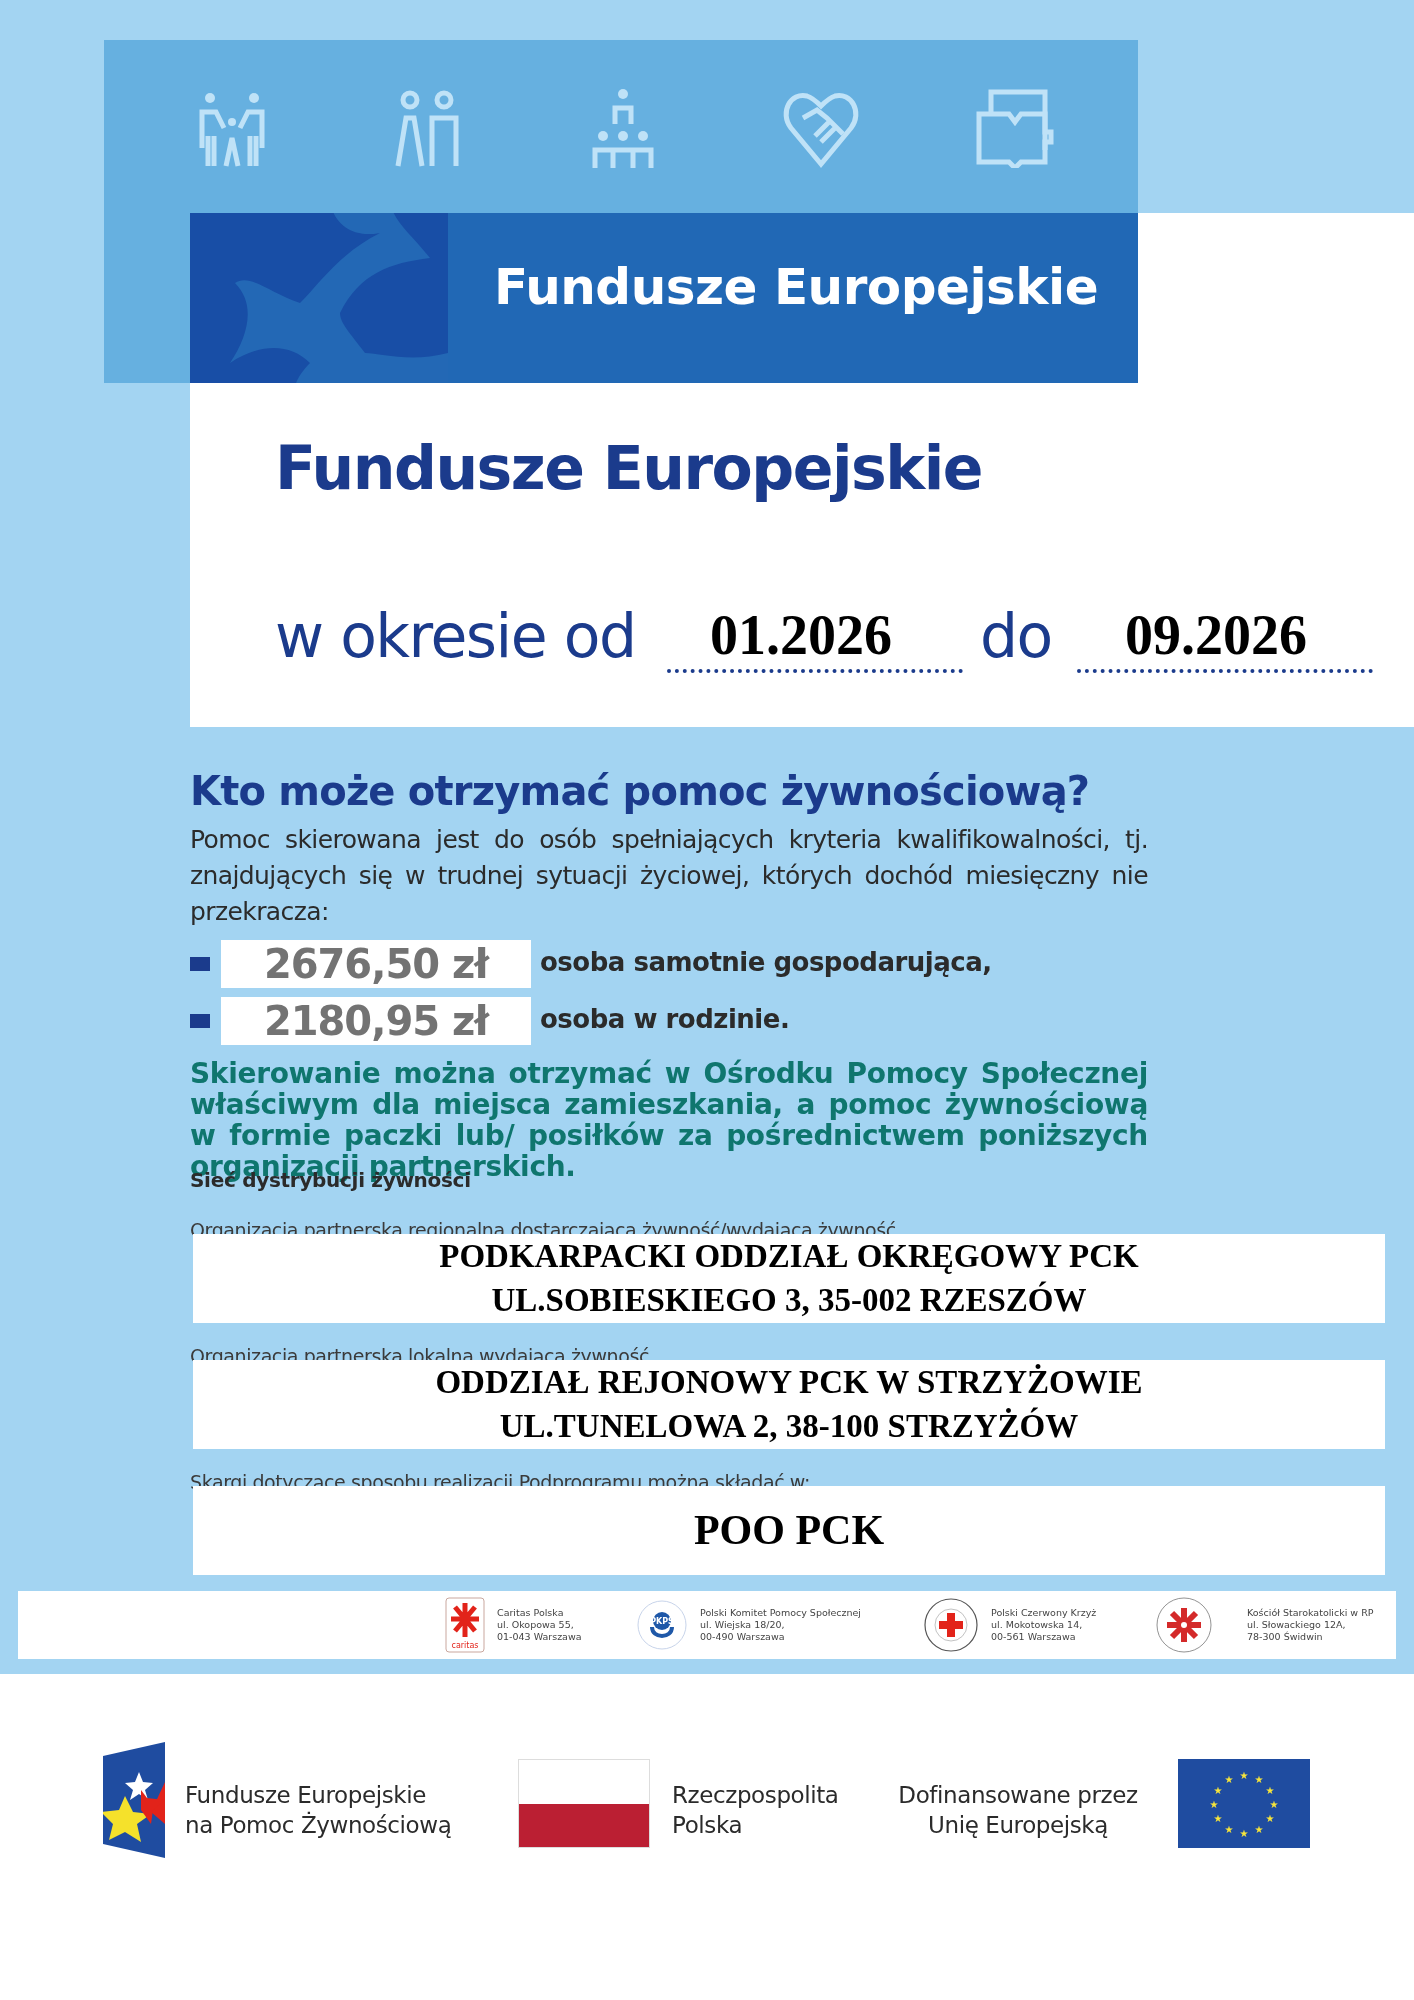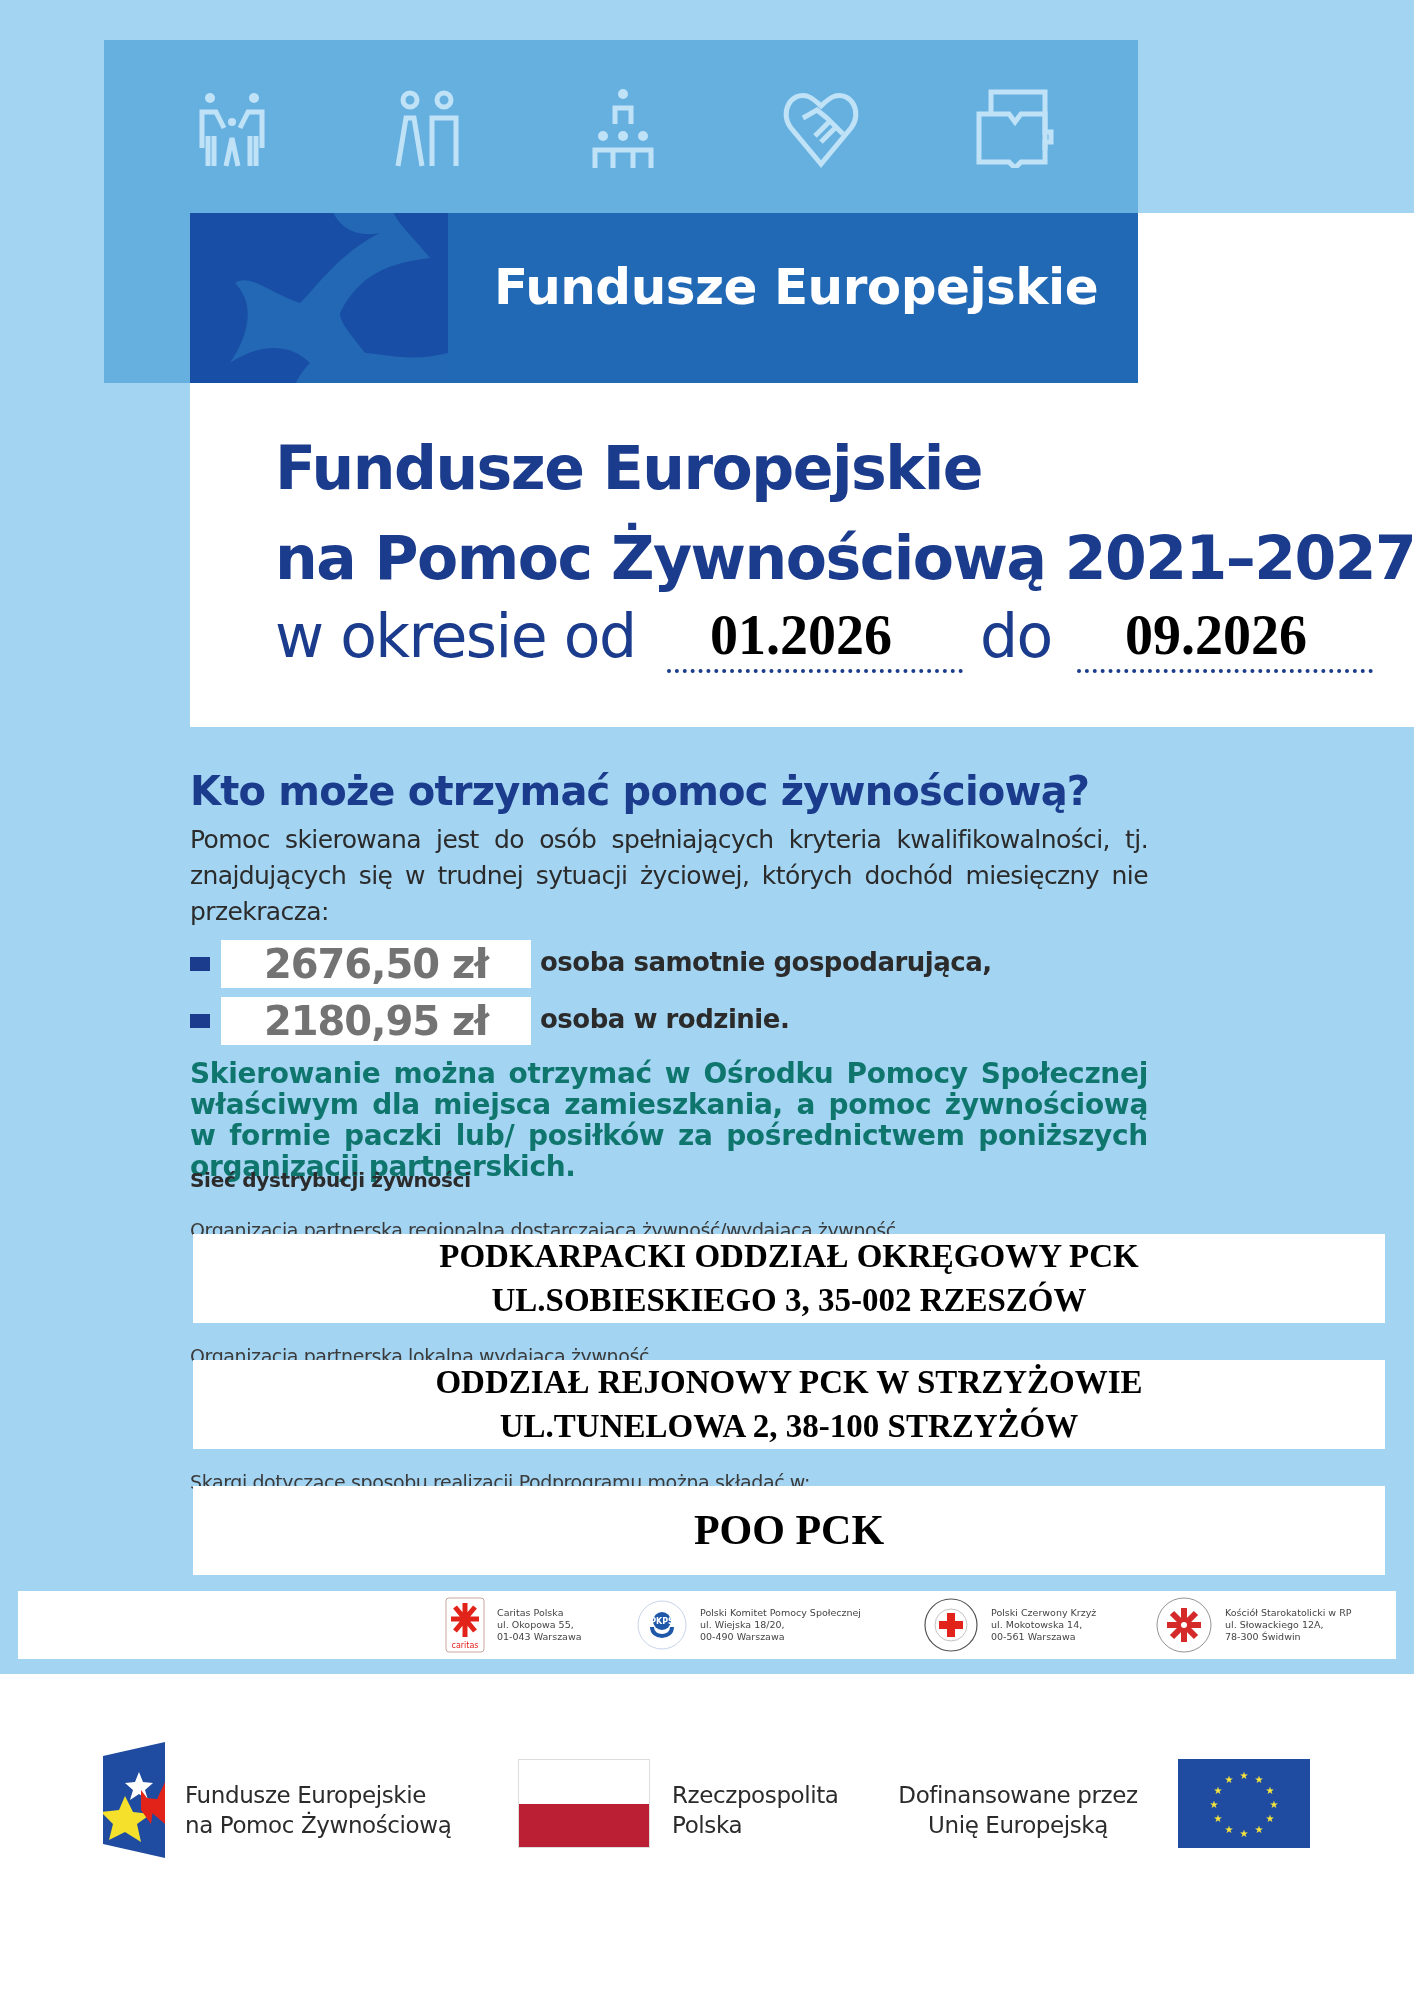--- a/index.html
+++ b/index.html
@@ -101,21 +101,20 @@
 <div class="abs fe-band"></div>
 <div class="abs star-panel">
   <svg width="258" height="170" viewBox="0 0 258 170">
     <path d="M140 -10 C150 30 190 20 190 20 C150 40 130 70 110 90 C80 80 60 60 45 70 C65 90 60 120 40 150 C70 130 100 130 120 150 C110 160 105 170 105 175 L258 175 L258 140 C220 150 190 140 175 140 C160 120 150 110 150 100 C170 60 200 50 240 45 C220 20 205 10 200 -10 Z" fill="#2368b5"></path>
   </svg>
 </div>
 <div class="abs fe-band-title">Fundusze Europejskie</div>
 
 <div class="abs title-panel">
   <div class="title-line t1">Fundusze Europejskie</div>
-  <div class="title-line t2">na Pomoc Żywnościową 2021–2027</div>
   <div class="title-line t3">w okresie od</div>
   <div class="dots" style="left:477px; top:286px; width:296px;"></div>
   <div class="date" style="left:520px; top:220px;">01.2026</div>
   <div class="do-word" style="left:790px; top:218px;">do</div>
   <div class="dots" style="left:887px; top:286px; width:296px;"></div>
   <div class="date" style="left:935px; top:220px;">09.2026</div>
 </div>
 
 <div class="abs q-heading">Kto może otrzymać pomoc żywnościową?</div>
 <div class="abs body-text">Pomoc skierowana jest do osób spełniających kryteria kwalifikowalności, tj. znajdujących się w trudnej sytuacji życiowej, których dochód miesięczny nie przekracza:</div>
@@ -183,21 +182,21 @@
       <circle cx="28" cy="28" r="16" fill="#fff" stroke="#999" stroke-width="0.6"></circle>
       <path d="M28 16 v24 M16 28 h24" stroke="#e2231a" stroke-width="8"></path>
     </svg>
     <div class="p-text">
       <div>Polski Czerwony Krzyż</div>
       <div>ul. Mokotowska 14,</div>
       <div>00-561 Warszawa</div>
     </div>
   </div>
 
-  <div class="partner" style="left:1137px;">
+  <div class="partner" style="left:1137px;gap:22px;">
     <svg class="p-logo" width="58" height="58" viewBox="0 0 58 58">
       <circle cx="29" cy="29" r="27" fill="#fff" stroke="#777" stroke-width="0.8"></circle>
       <path d="M29 12 v34 M12 29 h34 M17 17 l24 24 M41 17 l-24 24" stroke="#d42a2a" stroke-width="6"></path>
       <circle cx="29" cy="29" r="3" fill="#fff"></circle>
     </svg>
     <div class="p-text">
       <div>Kościół Starokatolicki w RP</div>
       <div>ul. Słowackiego 12A,</div>
       <div>78-300 Świdwin</div>
     </div>

